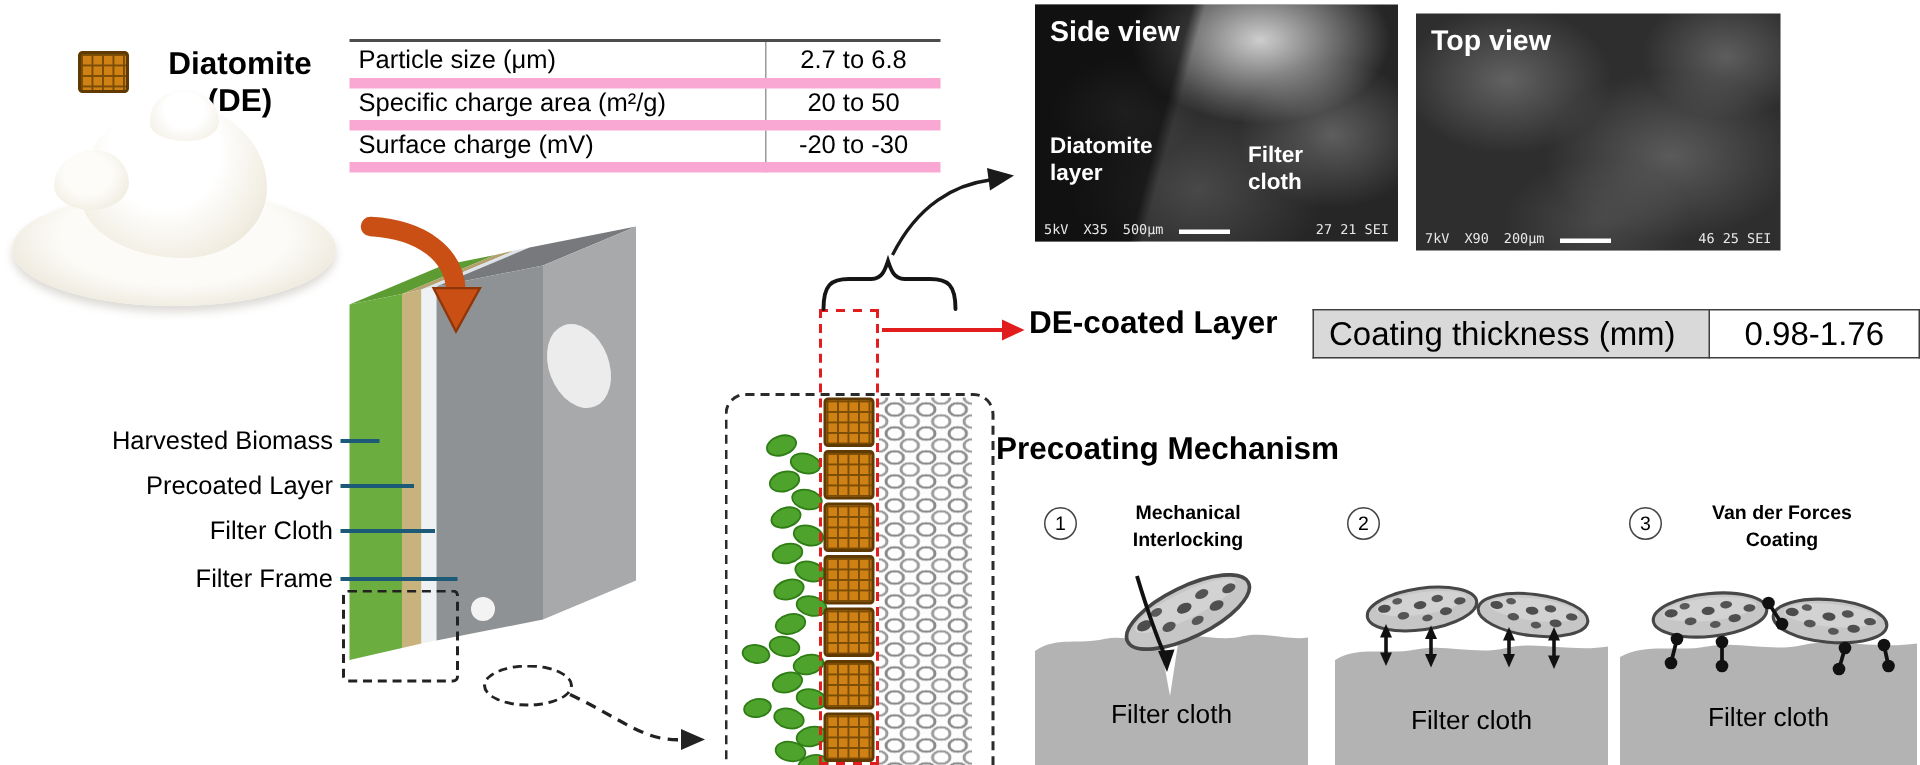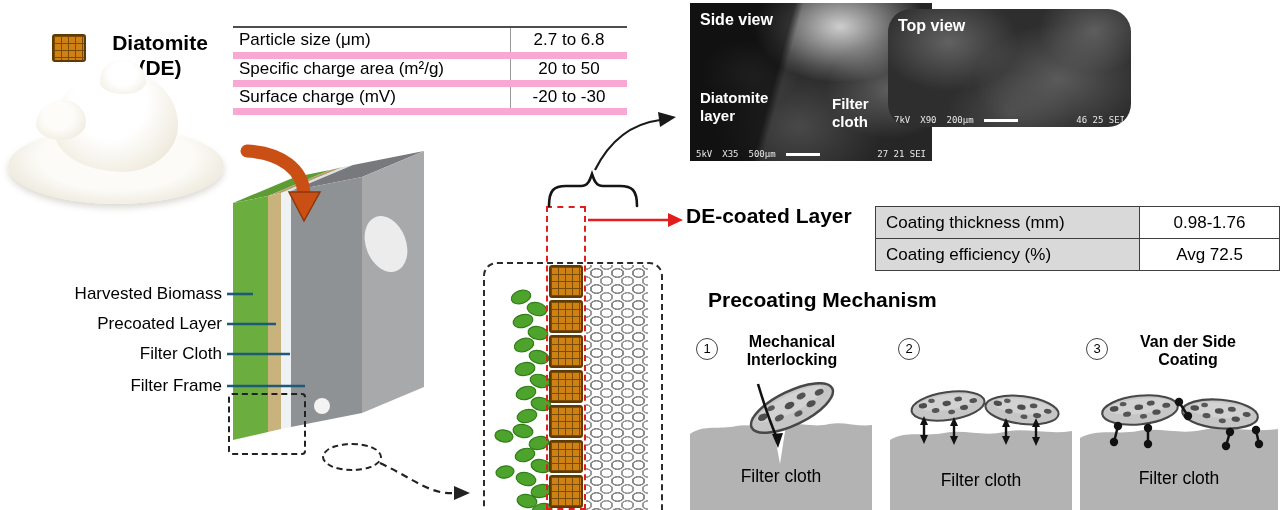--- a/index.html
+++ b/index.html
@@ -31,43 +31,43 @@
   
   .tbl1{left:233px;top:26px;border-collapse:collapse;font-size:17px;}
   .tbl1 tr{height:28px;}
   .tbl1 td{padding:0 6px;}
   .tbl1 td.lab{width:265px;}
   .tbl1 td.val{width:104px;text-align:center;border-left:1px solid #9a9a9a;}
   .tbl1 tr{border-bottom:7px solid #f9a8d4;}
   .tbl1{border-top:2px solid #4d4d4d;border-bottom:2px solid #4d4d4d;}
 
   
-  .tbl2{left:875px;top:206px;border-collapse:collapse;font-size:17px;}
+  .tbl2{left:875px;top:206px;border-collapse:collapse;font-size:22px;}
   .tbl2 td{border:1.5px solid #3f3f3f;height:29px;}
   .tbl2 td.lab{width:252px;background:#d9d9d9;padding:0 10px;}
   .tbl2 td.val{width:142px;text-align:center;background:#fff;margin-left:20px;}
 
   
   .sem{color:#fff;overflow:hidden;}
   .sem1{left:690px;top:3px;width:242px;height:158px;
     background:
       linear-gradient(105deg, rgba(0,0,0,.55) 0 37%, rgba(0,0,0,0) 40%),
       radial-gradient(140px 90px at 62% 15%, rgba(235,235,235,.85), rgba(235,235,235,0) 62%),
       radial-gradient(90px 70px at 82% 55%, rgba(150,150,150,.5), rgba(0,0,0,0) 70%),
       radial-gradient(120px 90px at 45% 78%, rgba(115,115,115,.45), rgba(0,0,0,0) 70%),
       radial-gradient(70px 50px at 25% 45%, rgba(85,85,85,.6), rgba(0,0,0,0) 70%),
       #262626;}
-  .sem2{left:888px;top:9px;width:243px;height:118px;
+  .sem2{left:944px;top:9px;width:243px;height:158px;
     background:
       radial-gradient(100px 70px at 25% 28%, rgba(175,175,175,.4), rgba(0,0,0,0) 70%),
       radial-gradient(120px 80px at 70% 60%, rgba(145,145,145,.45), rgba(0,0,0,0) 70%),
       radial-gradient(90px 60px at 50% 88%, rgba(100,100,100,.5), rgba(0,0,0,0) 70%),
       radial-gradient(80px 60px at 85% 18%, rgba(165,165,165,.4), rgba(0,0,0,0) 70%),
-      #2e2e2e; border-radius: 23px;}
-  .sem-title{position:absolute;left:10px;top:8px;font-size:16px;font-weight:bold;}
+      #2e2e2e;}
+  .sem-title{position:absolute;left:10px;top:8px;font-size:19px;font-weight:bold;}
   .sem-lab{position:absolute;font-size:15px;font-weight:bold;line-height:18px;}
   .sem-foot{position:absolute;left:6px;right:6px;bottom:2px;display:flex;align-items:center;gap:10px;
     font-family:"DejaVu Sans Mono",monospace;font-size:9px;color:#e8e8e8;}
   .scalebar{display:inline-block;width:34px;height:3px;background:#fff;}
   .stamp{margin-left:auto;}
 
   
   .stack-label{left:18px;width:204px;text-align:right;font-size:17px;}
 
   
@@ -82,21 +82,21 @@
       radial-gradient(9px 6.5px at 50% 50%, rgba(255,255,255,0) 52%, #8a8a8a 56%, #8a8a8a 74%, rgba(255,255,255,0) 78%),
       radial-gradient(9px 6.5px at 50% 50%, rgba(255,255,255,0) 52%, #9a9a9a 56%, #9a9a9a 74%, rgba(255,255,255,0) 78%);
     background-size:21px 16px,21px 16px;background-position:0 0,10px 8px;}
 
   
   .big-label{font-size:21px;font-weight:bold;}
 
   
   .mech-num{width:20px;height:20px;border:1.3px solid #444;border-radius:50%;text-align:center;
     line-height:20px;font-size:13px;}
-  .mech-title{text-align:center;font-weight:bold;font-size:16px;line-height:18px;}
+  .mech-title{text-align:center;font-weight:bold;font-size:13px;line-height:18px;}
   .cloth-label{font-size:17.5px;text-align:center;}
 </style>
 </head>
 <body>
 
 <div class="canvas">
 
   <svg width="0" height="0" style="position:absolute">
     <defs>
       <g id="diatom-shape">
@@ -235,40 +235,36 @@
   <div class="abs dash-red"></div>
 
   <div class="abs big-label" style="left:686px;top:204px;">DE-coated Layer</div>
 
   <table class="abs tbl2">
     <tbody>
         <tr>
       <td class="lab">Coating thickness (mm)</td>
       <td class="val">0.98-1.76</td>
     </tr>
-    <tr>
-      <td class="lab">Coating efficiency (%)</td>
-      <td class="val">Avg 72.5</td>
-    </tr>
   </tbody>
     </table>
 
-  <div class="abs big-label" style="left:708px;top:288px;">Precoating Mechanism</div>
+  <div class="abs big-label" style="left:664px;top:288px;">Precoating Mechanism</div>
 
   <div class="abs mech-num" style="left:696px;top:338px;">1</div>
   <div class="abs mech-title" style="left:722px;top:333px;width:140px;">
     <div>Mechanical</div>
     <div>Interlocking</div>
   </div>
 
   <div class="abs mech-num" style="left:898px;top:338px;">2</div>
 
   <div class="abs mech-num" style="left:1086px;top:338px;">3</div>
   <div class="abs mech-title" style="left:1118px;top:333px;width:140px;">
-    <div>Van der Side</div>
+    <div>Van der Forces</div>
     <div>Coating</div>
   </div>
 
   <svg class="abs" style="left:690px;top:382px;" width="182" height="128" viewBox="0 0 182 128">
     <path d="M0,52 C 14,42 30,48 46,44 C 60,41 72,47 83,44 L 90,82 L 96,43 C 110,40 124,46 139,42 C 153,39 168,45 182,43 L 182,128 L 0,128 Z" fill="#b3b3b3"></path>
     <use href="#diatom-shape" transform="translate(102,26) rotate(-26) scale(1.12)"></use>
     <path d="M 68,2 C 74,22 80,40 87,56" stroke="#111" stroke-width="2.6" fill="none"></path>
     <polygon points="82,52 93,51 88,66" fill="#111"></polygon>
   </svg>
   <div class="abs cloth-label" style="left:690px;top:466px;width:182px;">Filter cloth</div>

